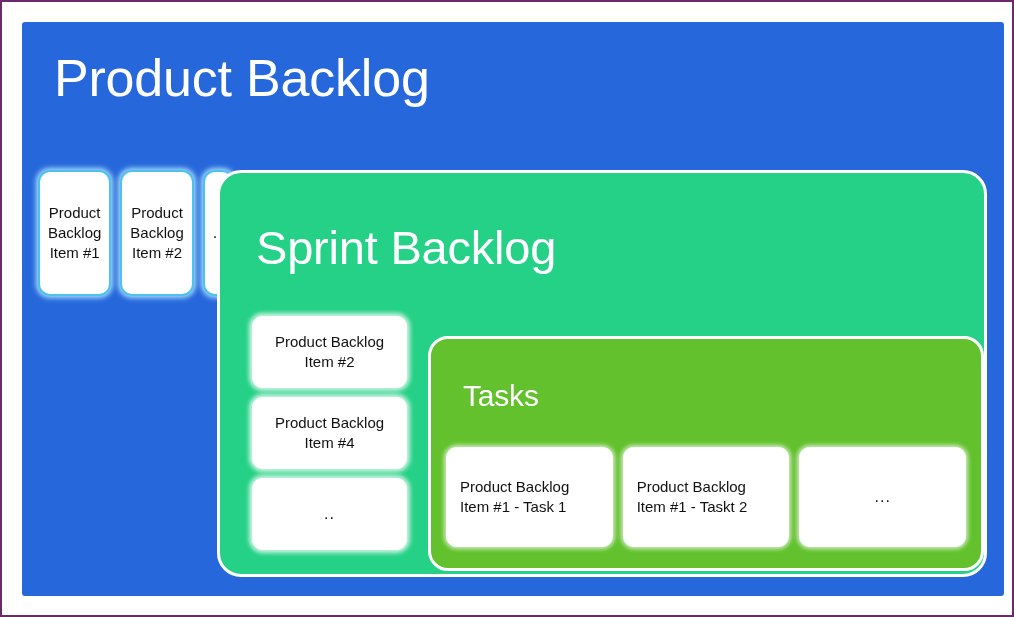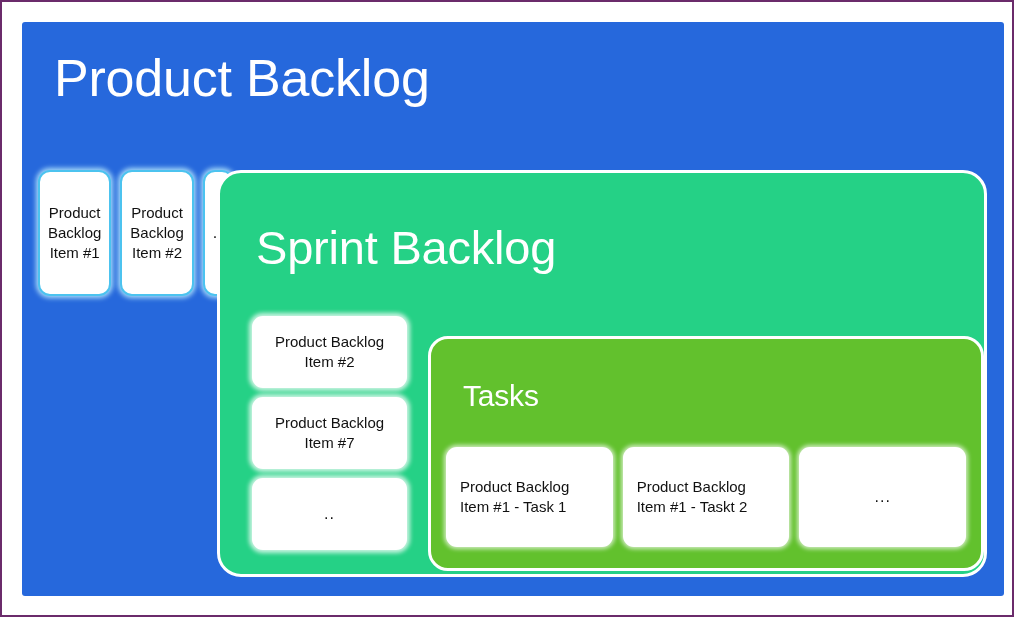--- a/index.html
+++ b/index.html
@@ -192,21 +192,21 @@
       <div class="pb-card">Product Backlog  Item #2</div>
       <div class="pb-card is-ellipsis">..</div>
     </div>
 
     <div id="sprint-backlog-panel">
 
       <div id="sprint-backlog-title">Sprint Backlog</div>
 
       <div id="sprint-backlog-items">
         <div class="sb-card">Product Backlog Item #2</div>
-        <div class="sb-card">Product Backlog Item #7</div>
+        <div class="sb-card">Product Backlog Item #4</div>
         <div class="sb-card is-ellipsis">..</div>
       </div>
 
       <div id="tasks-panel">
 
         <div id="tasks-title">Tasks</div>
 
         <div id="task-cards">
           <div class="task-card">Product Backlog Item #1 - Task 1</div>
           <div class="task-card">Product Backlog Item #1 - Taskt 2</div>

